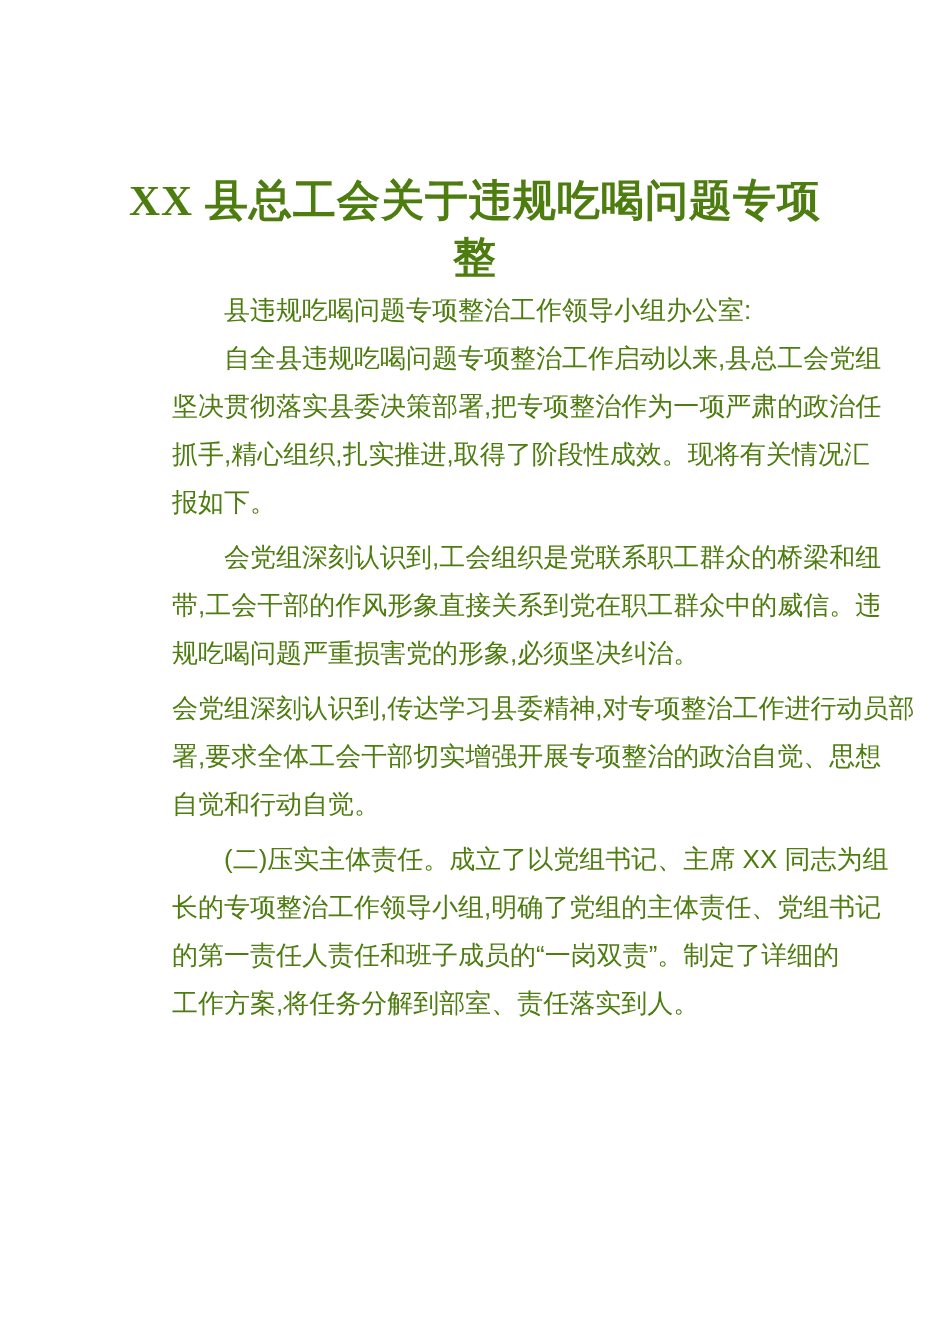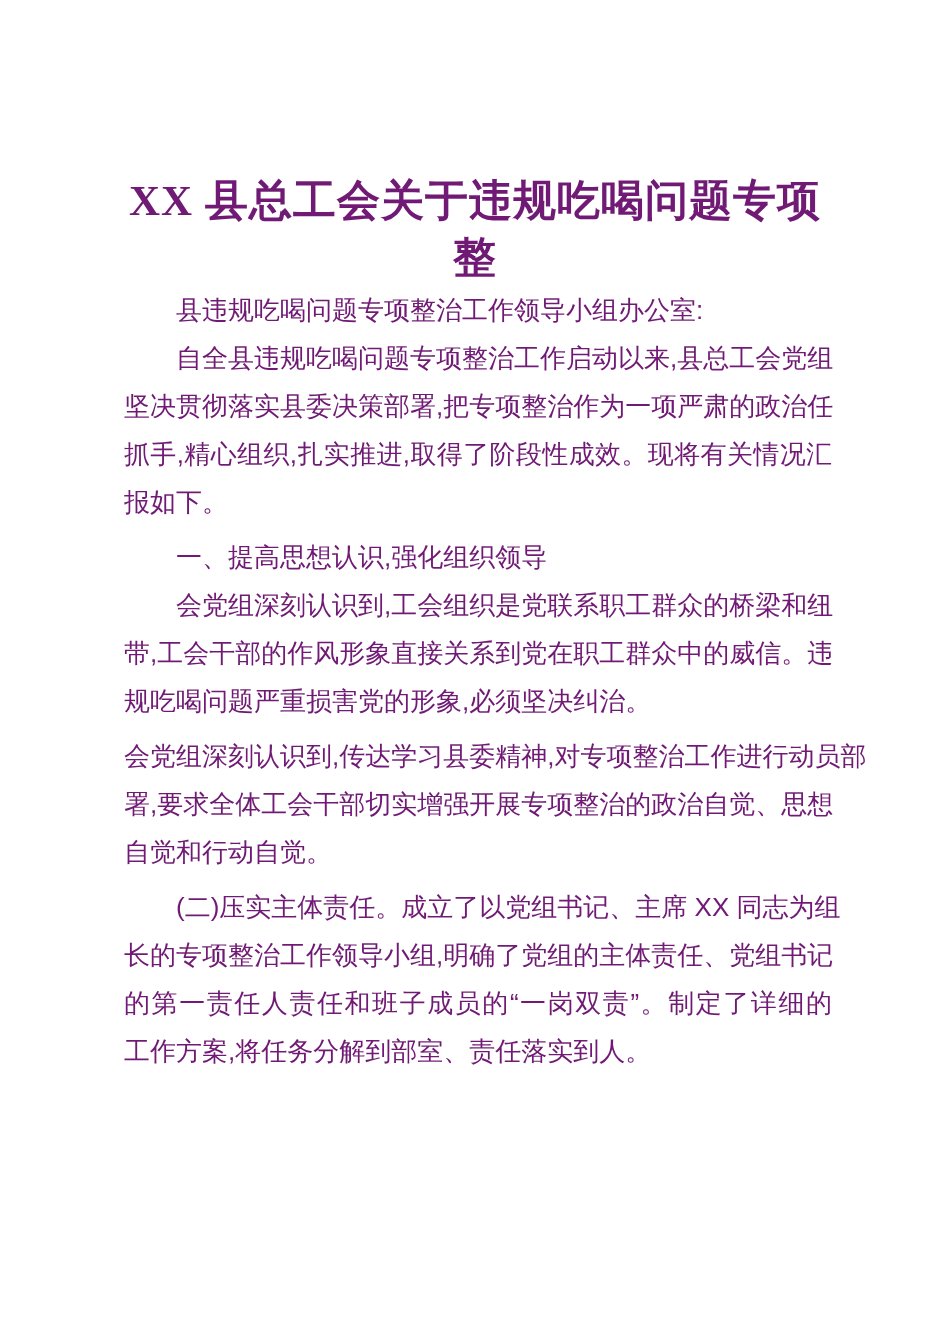--- a/index.html
+++ b/index.html
@@ -5,21 +5,21 @@
   html, body {
     margin: 0;
     padding: 0;
     background: #ffffff;
   }
   .page {
     position: relative;
     width: 950px;
     height: 1344px;
     background: #ffffff;
-    color: #701a75;
+    color: #4d7c0f;
     overflow: hidden;
     font-family: "Liberation Sans", sans-serif;
   }
   .doc-title {
     margin: 172px auto 0;
     width: 708px;
     text-align: center;
     font-family: "Liberation Serif", serif;
     font-weight: bold;
     font-size: 43px;
@@ -35,20 +35,21 @@
   }
   .block {
     margin: 0 0 7px 0;
   }
   .block.no-gap {
     margin-bottom: 0;
   }
   .line {
     white-space: nowrap;
     height: 48px;
+    margin-left: 48px;
   }
   
   .jl {
     text-align: justify;
     text-align-last: justify;
   }
   
   .ll {
     text-align: left;
   }
@@ -72,23 +73,20 @@
       <div class="line ll ind">县违规吃喝问题专项整治工作领导小组办公室:</div>
     </div>
 
     <div class="block">
       <div class="line jl ind">自全县违规吃喝问题专项整治工作启动以来,县总工会党组</div>
       <div class="line jl">坚决贯彻落实县委决策部署,把专项整治作为一项严肃的政治任</div>
       <div class="line jl">抓手,精心组织,扎实推进,取得了阶段性成效。现将有关情况汇</div>
       <div class="line ll">报如下。</div>
     </div>
 
-    <div class="block no-gap">
-      <div class="line ll ind">一、提高思想认识,强化组织领导</div>
-    </div>
 
     <div class="block">
       <div class="line jl ind">会党组深刻认识到,工会组织是党联系职工群众的桥梁和纽</div>
       <div class="line jl">带,工会干部的作风形象直接关系到党在职工群众中的威信。违</div>
       <div class="line ll">规吃喝问题严重损害党的形象,必须坚决纠治。</div>
     </div>
 
     <div class="block">
       <div class="line jl">会党组深刻认识到,传达学习县委精神,对专项整治工作进行动员部</div>
       <div class="line jl">署,要求全体工会干部切实增强开展专项整治的政治自觉、思想</div>

